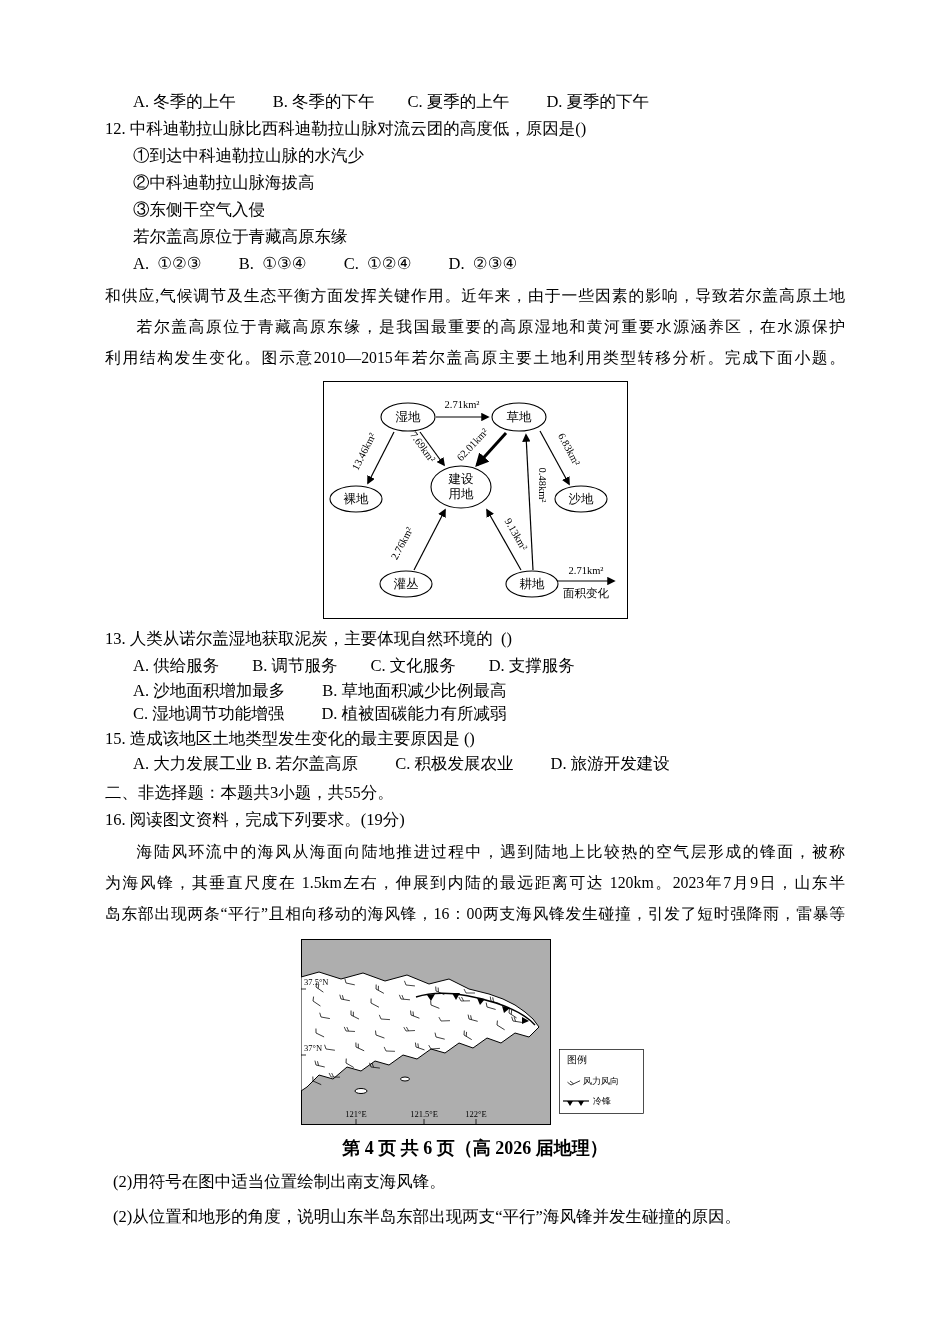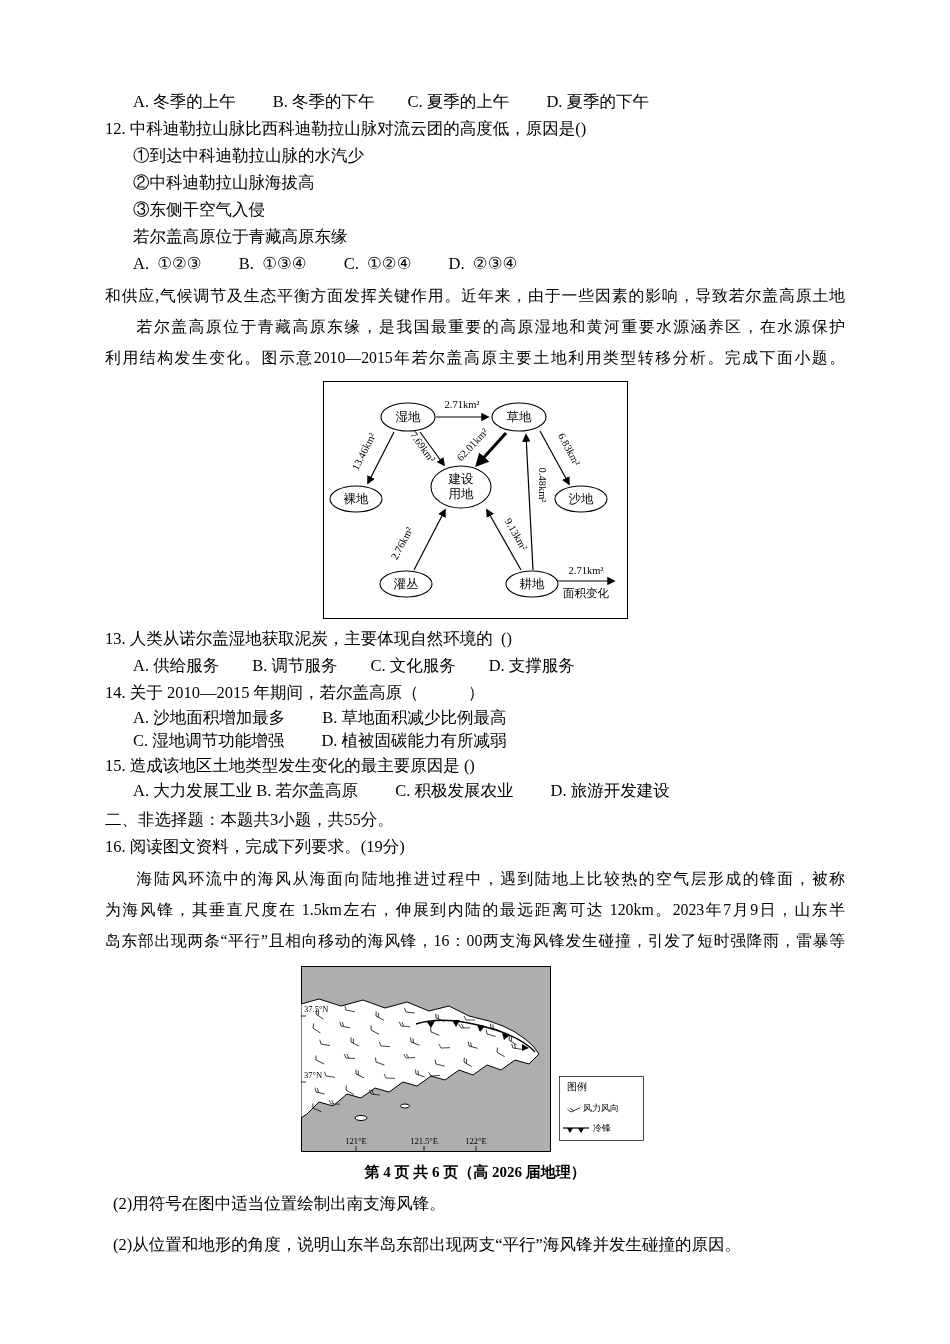--- a/index.html
+++ b/index.html
@@ -12,24 +12,24 @@
   .line { line-height:27px; white-space:pre-wrap; }
   .tight { line-height:23px; }
   .ind { padding-left:28px; }
   .ind-sm { padding-left:8px; }
   .para { line-height:31px; font-size:15.8px; white-space:nowrap; overflow:hidden;
           text-align:justify; text-align-last:justify; }
   .para.short { text-align-last:left; }
   .para.first { text-indent:2em; }
   .para-block { margin:3px 0 2px 0; }
   .fig { display:flex; flex-direction:column; align-items:center; margin:8px 0 6px 0; }
-  .caption { text-align:center; font-weight:bold; font-size:15px; margin-top:5px;
+  .caption { text-align:center; font-weight:bold; font-size:18px; margin-top:5px;
              font-family:"Liberation Serif","DejaVu Serif",serif; }
   .sub-q { line-height:27px; margin-top:8px; }
-  .sub-q + .sub-q { margin-top:14px; }
+  .sub-q + .sub-q { margin-top:8px; }
   svg text { font-family:"Liberation Serif","DejaVu Serif",serif; fill:#000; }
   .diag-line { stroke:#000; stroke-width:1.2; fill:none; }
   .diag-line-bold { stroke:#000; stroke-width:3; fill:none; }
   .diag-node { fill:#fff; stroke:#000; stroke-width:1.1; }
   .node-label { font-size:12.5px; text-anchor:middle; }
   .edge-label { font-size:10.5px; text-anchor:middle; }
   .map-sea { fill:#aeaeae; }
   .map-land { fill:#ffffff; stroke:#000; stroke-width:1; }
   .map-axis { font-size:8.5px; }
   .map-legend { font-size:9px; }
@@ -106,21 +106,20 @@
 
       <text class="edge-label" x="263" y="193">2.71km²</text>
       <line class="diag-line" x1="234" y1="200" x2="291" y2="200" marker-end="url(#ar)"></line>
       <text class="node-label" x="263" y="216" style="font-size:11.5px">面积变化</text>
     </svg>
   </div>
 
   <div class="line">13. 人类从诺尔盖湿地获取泥炭，主要体现自然环境的  ()</div>
   <div class="line ind">A. 供给服务　　B. 调节服务　　C. 文化服务　　D. 支撑服务</div>
 
-  <div class="line">14. 关于 2010—2015 年期间，若尔盖高原（　　　）</div>
   <div class="line tight ind">A. 沙地面积增加最多　　 B. 草地面积减少比例最高</div>
   <div class="line tight ind">C. 湿地调节功能增强　　 D. 植被固碳能力有所减弱</div>
 
   <div class="line">15. 造成该地区土地类型发生变化的最主要原因是 ()</div>
   <div class="line tight ind">A. 大力发展工业 B. 若尔盖高原　　 C. 积极发展农业　　 D. 旅游开发建设</div>
 
   <div class="line" style="margin-top:4px">二、非选择题：本题共3小题，共55分。</div>
   <div class="line">16. 阅读图文资料，完成下列要求。(19分)</div>
 
   <div class="para-block">

